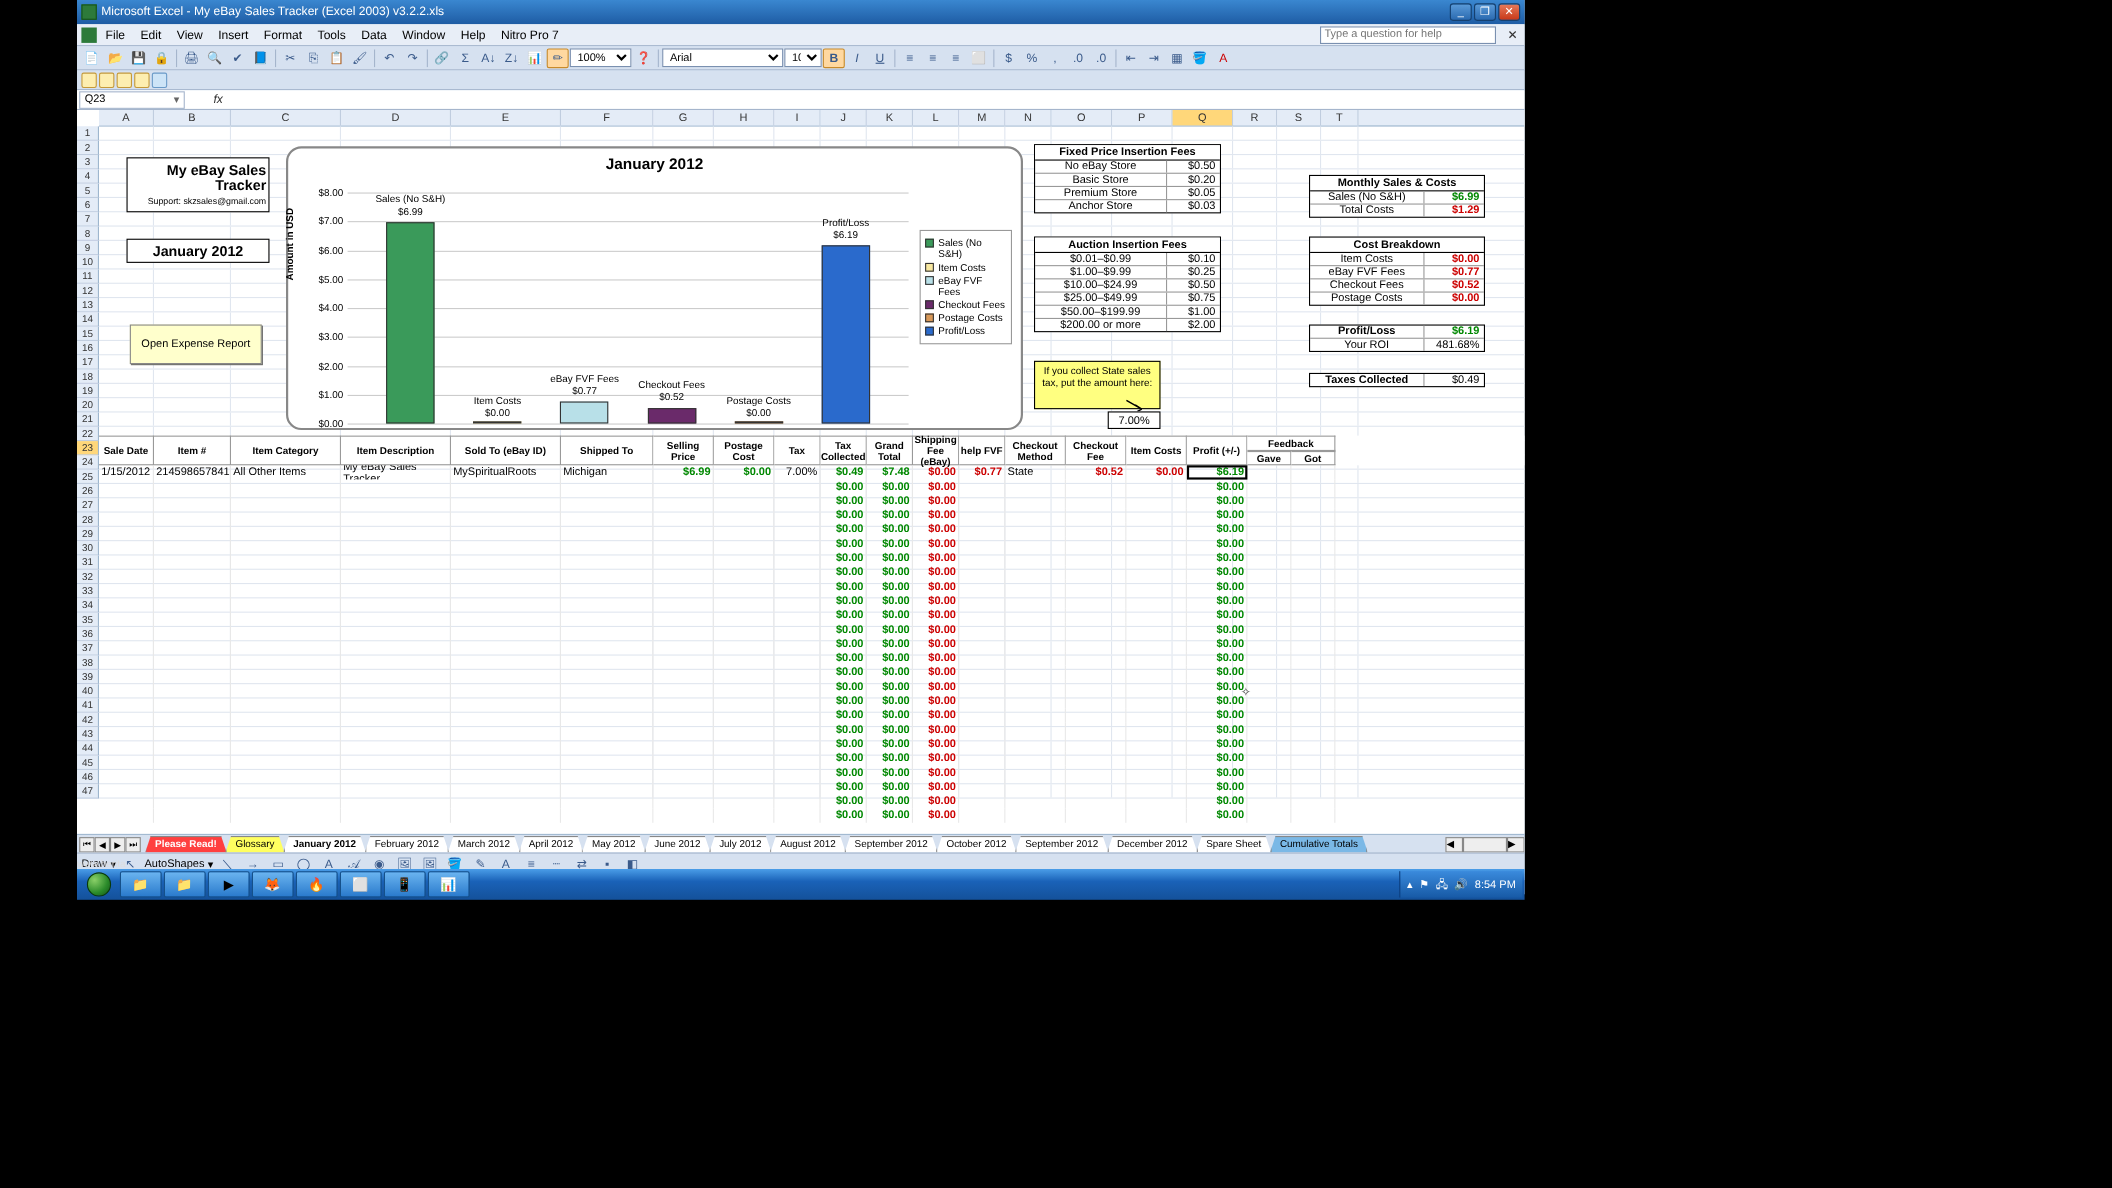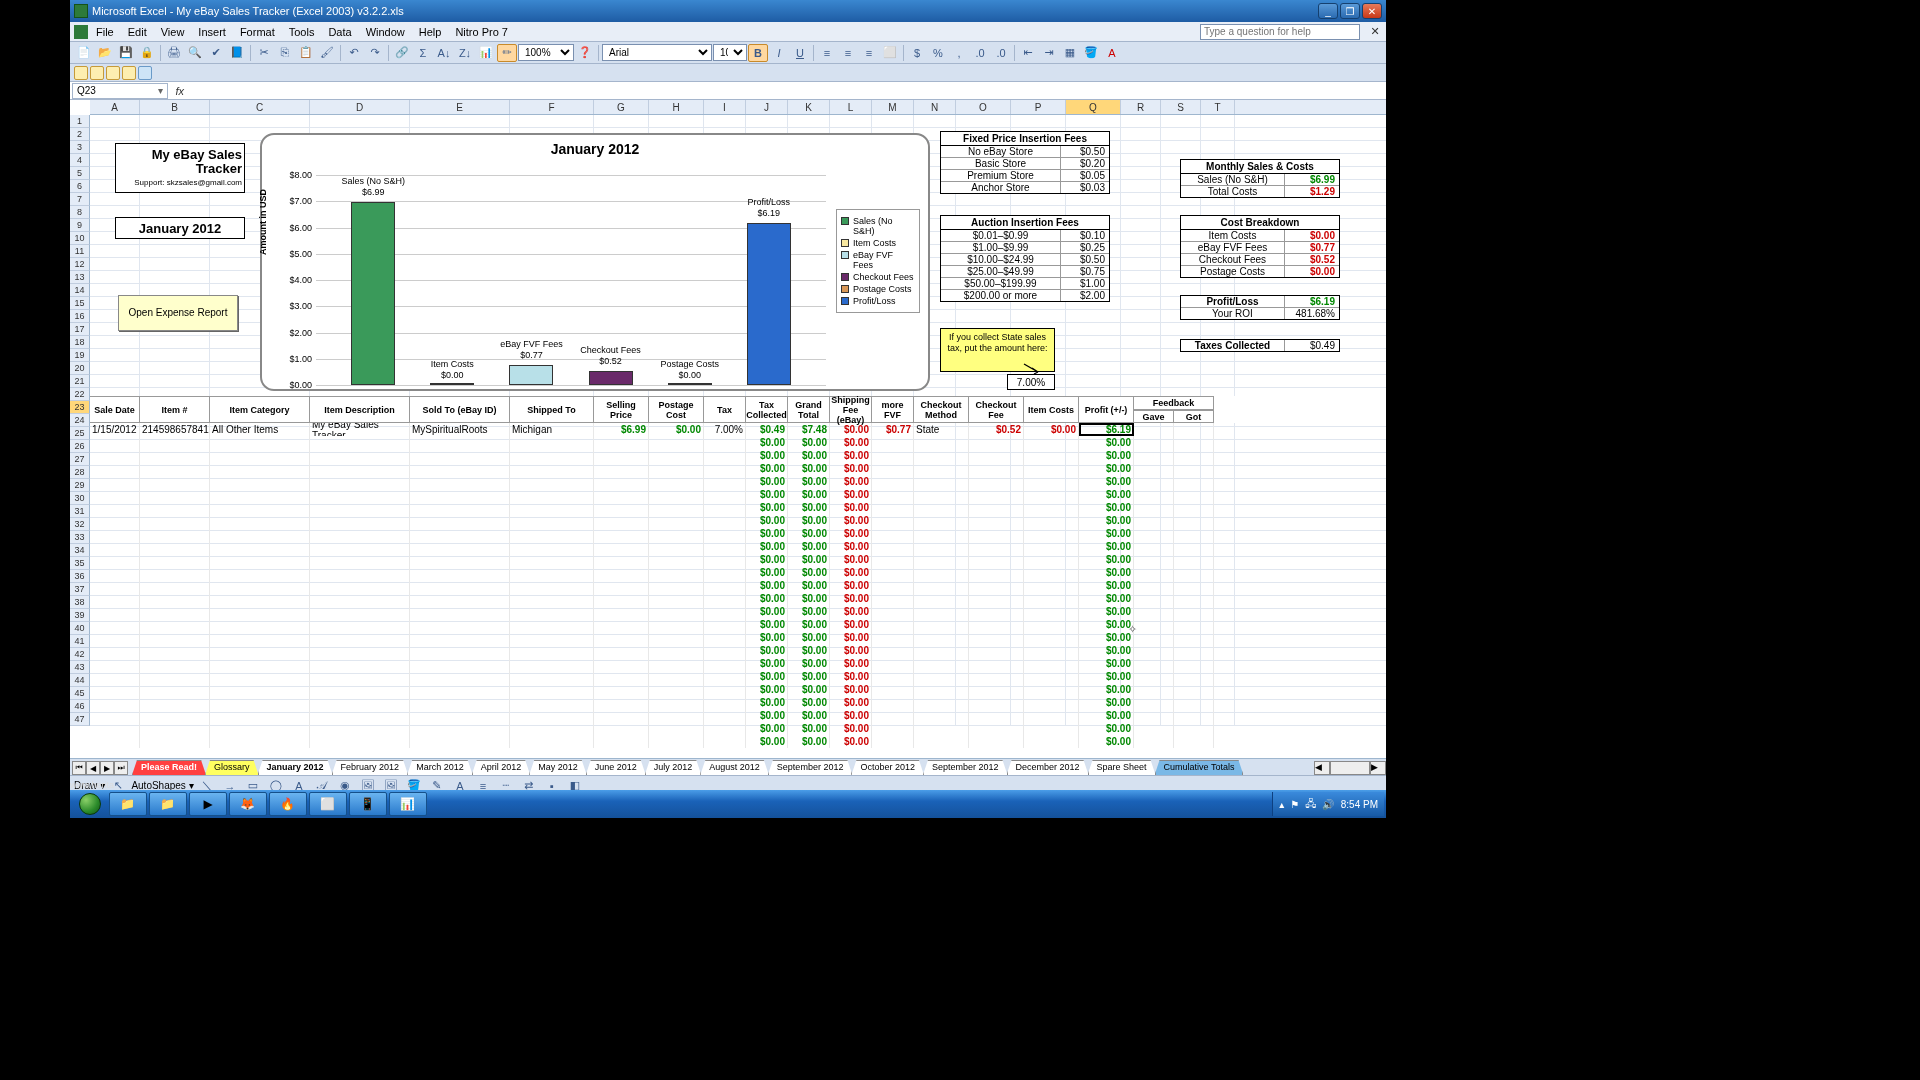--- a/index.html
+++ b/index.html
@@ -15,21 +15,21 @@
   .menubar .helpbox { margin-left: auto; width: 160px; height: 16px; border:1px solid #7a90b0; background:#fff; color:#888; font-size:10px; padding:1px 3px;}
   .menubar .mclose{width:14px;height:14px;margin-left:6px;color:#333;display:flex;align-items:center;justify-content:center;}
   .toolbar { height: 22px; background: #d6e1f0; border-bottom: 1px solid #a5b5cc; display: flex; align-items: center; padding: 0 4px; gap: 1px; }
   .tbtn { width: 20px; height: 18px; display: flex; align-items: center; justify-content: center; border: 1px solid transparent; border-radius: 2px; font-size: 11px; color: #3a5a8a; }
   .tsep { width: 1px; height: 16px; background: #a5b5cc; margin: 0 2px; }
   .tsel { height: 17px; border:1px solid #7a90b0; background:#fff; font-size:10px; padding:1px 2px;}
   .qat { height: 18px; background: #d6e1f0; border-bottom: 1px solid #a5b5cc; display:flex; align-items:center; padding:0 4px; gap:2px;}
   .qat .qb{width:14px;height:14px;border:1px solid #c59a3a;background:#fdeeb0;border-radius:2px;}
   .fxbar { height: 18px; background: #fff; border-bottom: 1px solid #a5b5cc; display: flex; align-items: center; }
   .namebox { width: 96px; height: 16px; border: 1px solid #a5b5cc; background: #fff; margin: 0 2px; padding: 1px 4px; font-size: 10px; display:flex;align-items:center;}
-  .fxlbl{width:14px;font-style:italic;color:#333;text-align:right;}
+  .fxlbl{width:14px;font-style:italic;color:#333;text-align:left;margin-left:24px;}
   .fxinput { flex: 1; height: 16px; border:none; padding: 1px 4px; font-size: 10px; }
   .sheet { position: relative; background: #fff; height: 658px; overflow: hidden; }
   .colhdr { position:absolute; top:0; left:20px; right:0; height:15px; background:#e4ecf7; display:flex; border-bottom:1px solid #9eb6ce;}
   .ch { border-right:1px solid #c0cddf; text-align:center; font-size:10px; color:#333; display:flex;align-items:center;justify-content:center; background:#e4ecf7;}
   .ch.sel{background:#ffd77a;}
   .rowhdr { position:absolute; top:15px; left:0; width:20px; background:#e4ecf7;}
   .rh { height:13px; border-bottom:1px solid #c0cddf; border-right:1px solid #9eb6ce; text-align:center; font-size:9px; color:#333; display:flex;align-items:center;justify-content:center;background:#e4ecf7;}
   .rh.sel{background:#ffd77a;}
   .cells{position:absolute;top:15px;left:20px;right:0;bottom:0;}
   .cellrow{height:13px;display:flex;border-bottom:1px solid #e0e6ef;}
@@ -53,21 +53,21 @@
   .chart .sw{width:8px;height:8px;border:1px solid #333;flex-shrink:0;margin-top:1px;}
   .feetbl{position:absolute;border:1.5px solid #000;background:#fff;font-size:10px;}
   .feetbl .fh{background:#fff;font-weight:bold;text-align:center;border-bottom:1px solid #000;padding:1px 0;}
   .feetbl .fr{display:flex;border-bottom:1px solid #999;}
   .feetbl .fr:last-child{border-bottom:none;}
   .feetbl .fc1{flex:1;padding:0 4px;border-right:1px solid #999;text-align:center;}
   .feetbl .fc2{width:48px;padding:0 4px;text-align:right;}
   .notewrap{position:absolute;left:850px;top:213px;width:115px;height:62px;}
   .notebox{height:44px;background:#ffff80;border:1.5px solid #000;font-size:9px;padding:3px;text-align:center;line-height:11px;}
   .noteval{position:absolute;bottom:0;right:0;width:48px;height:16px;border:1.5px solid #000;background:#fff;text-align:center;font-size:10px;display:flex;align-items:center;justify-content:center;}
-  .sumtbl{position:absolute;border:1.5px solid #000;background:#fff;font-size:10px;}
+  .sumtbl{position:absolute;border:1.5px solid #000;background:#fff;font-size:10px;margin-left:10px;}
   .sumtbl .sh{font-weight:bold;text-align:center;border-bottom:1px solid #000;padding:1px 0;}
   .sumtbl .sr{display:flex;border-bottom:1px solid #999;}
   .sumtbl .sr:last-child{border-bottom:none;}
   .sumtbl .sc1{flex:1;padding:0 4px;text-align:center;border-right:1px solid #999;}
   .sumtbl .sc2{width:54px;padding:0 4px;text-align:right;}
   .green{color:#008800;font-weight:bold;}
   .red{color:#cc0000;font-weight:bold;}
   .datahdr{position:absolute;left:0;top:281px;right:0;height:27px;display:flex;background:#fff;}
   .dh{border:1px solid #999;border-left:none;background:#fff;font-weight:bold;font-size:9px;display:flex;align-items:center;justify-content:center;text-align:center;line-height:10px;padding:0 1px;}
   .datarow{position:absolute;left:0;right:0;height:13px;display:flex;}
@@ -1502,21 +1502,21 @@
           <div class="dh" style="width: 100px;">Item Category</div>
           <div class="dh" style="width: 100px;">Item Description</div>
           <div class="dh" style="width: 100px;">Sold To (eBay ID)</div>
           <div class="dh" style="width: 84px;">Shipped To</div>
           <div class="dh" style="width: 55px;">Selling Price</div>
           <div class="dh" style="width: 55px;">Postage Cost</div>
           <div class="dh" style="width: 42px;">Tax</div>
           <div class="dh" style="width: 42px;">Tax Collected</div>
           <div class="dh" style="width: 42px;">Grand Total</div>
           <div class="dh" style="width: 42px;">Shipping Fee (eBay)</div>
-          <div class="dh" style="width: 42px;">more FVF</div>
+          <div class="dh" style="width: 42px;">help FVF</div>
           <div class="dh" style="width: 55px;">Checkout Method</div>
           <div class="dh" style="width: 55px;">Checkout Fee</div>
           <div class="dh" style="width: 55px;">Item Costs</div>
           <div class="dh" style="width: 55px;">Profit (+/-)</div>
           <div class="dh" style="width: 40px; height: 13px; margin-top: 14px;">Gave</div>
           <div class="dh" style="width: 40px; height: 13px; margin-top: 14px;">Got</div>
           <div class="dh" style="position: absolute; left: 1044px; top: 0px; width: 80px; height: 14px;">Feedback</div>
         </div>
 
       <div class="datarow" id="datarow" style="top:308px;">

